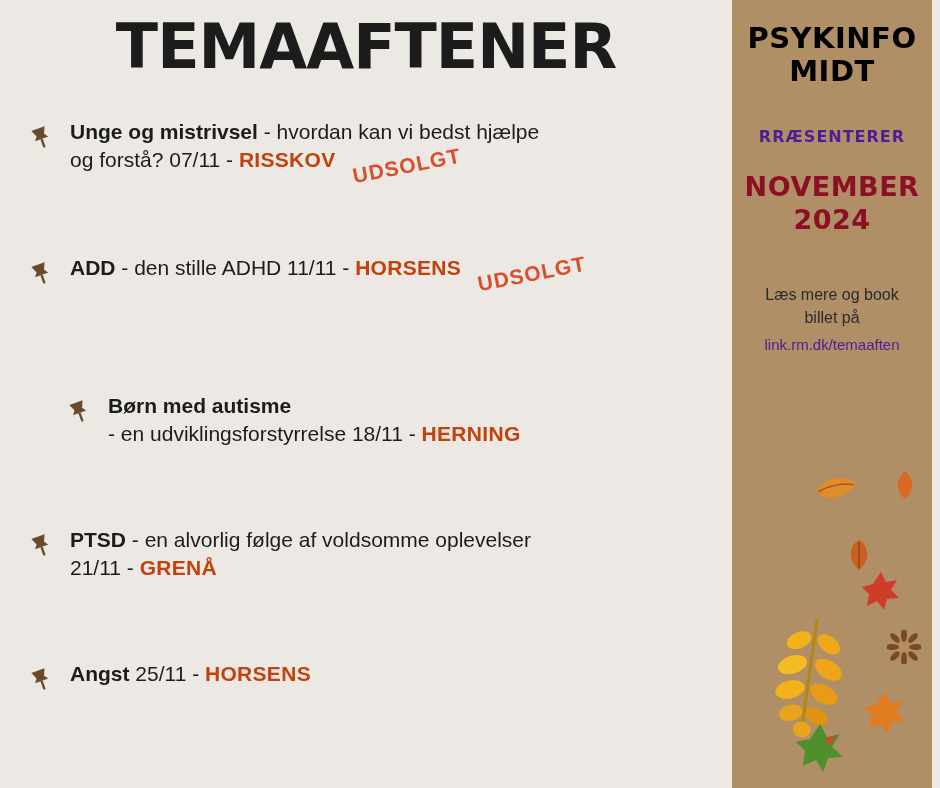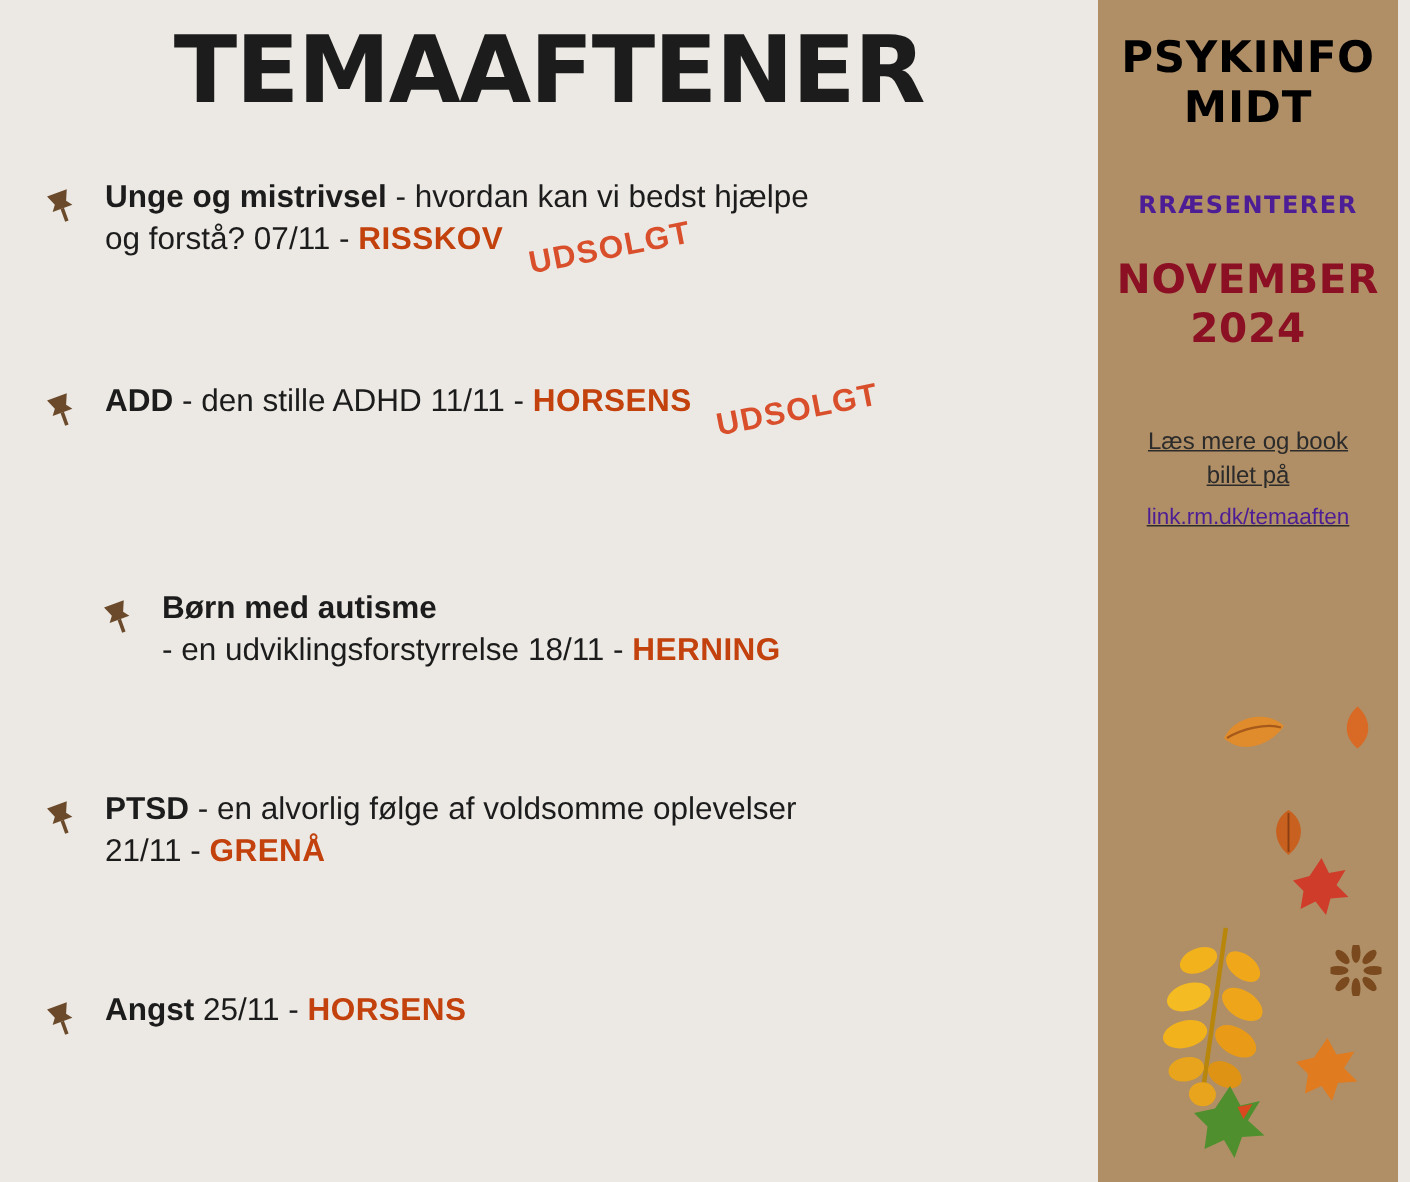--- a/index.html
+++ b/index.html
@@ -114,21 +114,20 @@
     line-height: 1.25;
     letter-spacing: 0.5px;
   }
   .booking {
     font-family: "Liberation Sans", sans-serif;
     font-size: 16px;
     color: #2b2b2b;
     margin-top: 46px;
     line-height: 1.45;
     padding: 0 10px;
-    text-decoration: underline;
   }
   .booking-link {
     display: block;
     color: #4c1d95;
     margin-top: 4px;
     font-size: 15px;
     text-decoration: none;
   }
   
   .leaf {

